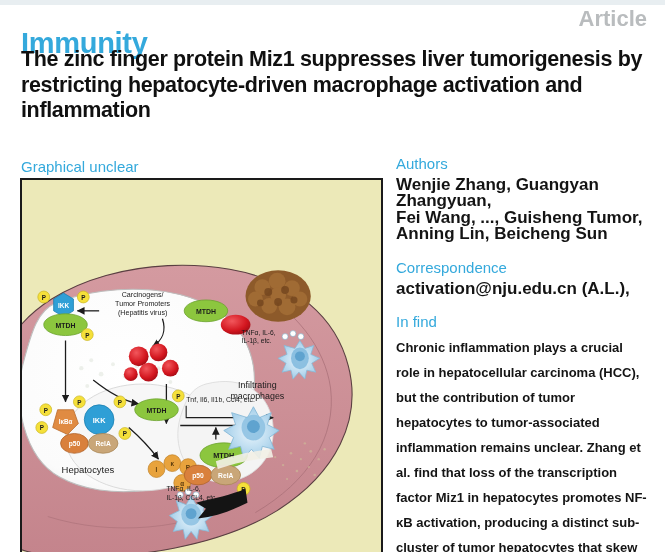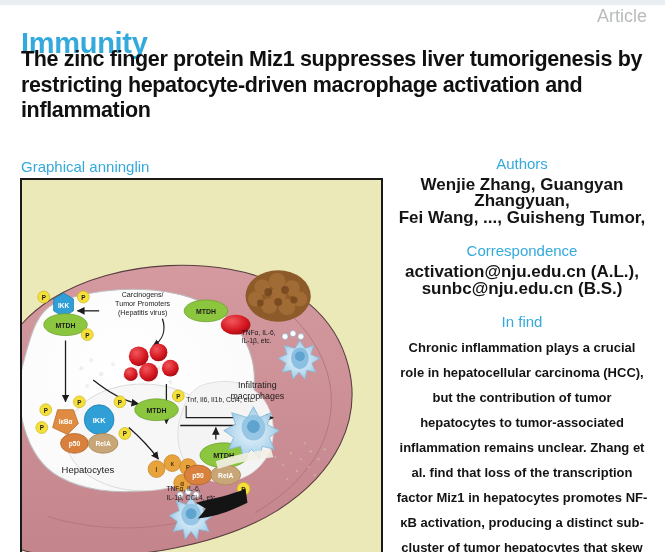--- a/index.html
+++ b/index.html
@@ -29,22 +29,22 @@
     position: absolute;
     left: 0; top: 0;
     width: 665px;
     height: 5px;
     background: #e8eef1;
   }
   .article-tag {
     position: absolute;
     right: 18px;
     top: 6px;
-    font-size: 18px;
-    font-weight: normal;
+    font-size: 22px;
+    font-weight: bold;
     color: #b9bcbe;
     letter-spacing: 0px;
   }
 
   
   .journal-title {
     position: absolute;
     left: 21px;
     top: 27px;
     font-size: 29px;
@@ -106,41 +106,41 @@
     margin: 0 0 5px 0;
     font-weight: normal;
   }
   .rc-body {
     font-size: 17px;
     line-height: 16.4px;
     color: #141414;
     margin: 0;
     font-weight: bold;
   }
-  .rc-block { margin-bottom: 16px; text-align: center; }
+  .rc-block { margin-bottom: 16px; }
   .rc-block.brief .rc-body {
     font-weight: bold;
     line-height: 25px;
     font-size: 13px;
   }
 </style>
 </head>
 <body>
 
 <div class="page">
 
   <div class="top-rule"></div>
 
   <div class="article-tag">Article</div>
 
   <div class="journal-title">Immunity</div>
 
   <div class="paper-title">The zinc finger protein Miz1 suppresses liver tumorigenesis by restricting hepatocyte-driven macrophage activation and inflammation</div>
 
-  <div class="sec-head ga-head">Graphical anninglin</div>
+  <div class="sec-head ga-head">Graphical unclear</div>
 
   <div class="figure-box">
     <svg class="fig-svg" viewBox="0 0 363 360" xmlns="http://www.w3.org/2000/svg">
       <defs>
         <radialGradient id="macGrad" cx="50%" cy="50%" r="55%">
           <stop offset="0%" stop-color="#eaf5fc"></stop>
           <stop offset="60%" stop-color="#bcdcf0"></stop>
           <stop offset="100%" stop-color="#9cc9e6"></stop>
         </radialGradient>
         <radialGradient id="vesGrad" cx="38%" cy="32%" r="70%">
@@ -399,26 +399,26 @@
       </g>
     </svg>
   </div>
 
   <div class="right-col">
 
     <div class="rc-block">
       <div class="rc-head">Authors</div>
       <div class="rc-body">Wenjie Zhang, Guangyan Zhangyuan,</div>
       <div class="rc-body">Fei Wang, ..., Guisheng Tumor,</div>
+      <div class="rc-body">Anning Lin, Beicheng Sun</div>
     </div>
 
     <div class="rc-block">
       <div class="rc-head">Correspondence</div>
       <div class="rc-body">activation@nju.edu.cn (A.L.),</div>
-      <div class="rc-body">sunbc@nju.edu.cn (B.S.)</div>
     </div>
 
     <div class="rc-block brief">
       <div class="rc-head">In find</div>
       <div class="rc-body">Chronic inflammation plays a crucial role in hepatocellular carcinoma (HCC), but the contribution of tumor hepatocytes to tumor-associated inflammation remains unclear. Zhang et al. find that loss of the transcription factor Miz1 in hepatocytes promotes NF-κB activation, producing a distinct sub-cluster of tumor hepatocytes that skew tumor-infiltrating macrophages toward a pro-inflammatory phenotype and drive inflammation in HCC.</div>
     </div>
 
   </div>
 </div>
 

